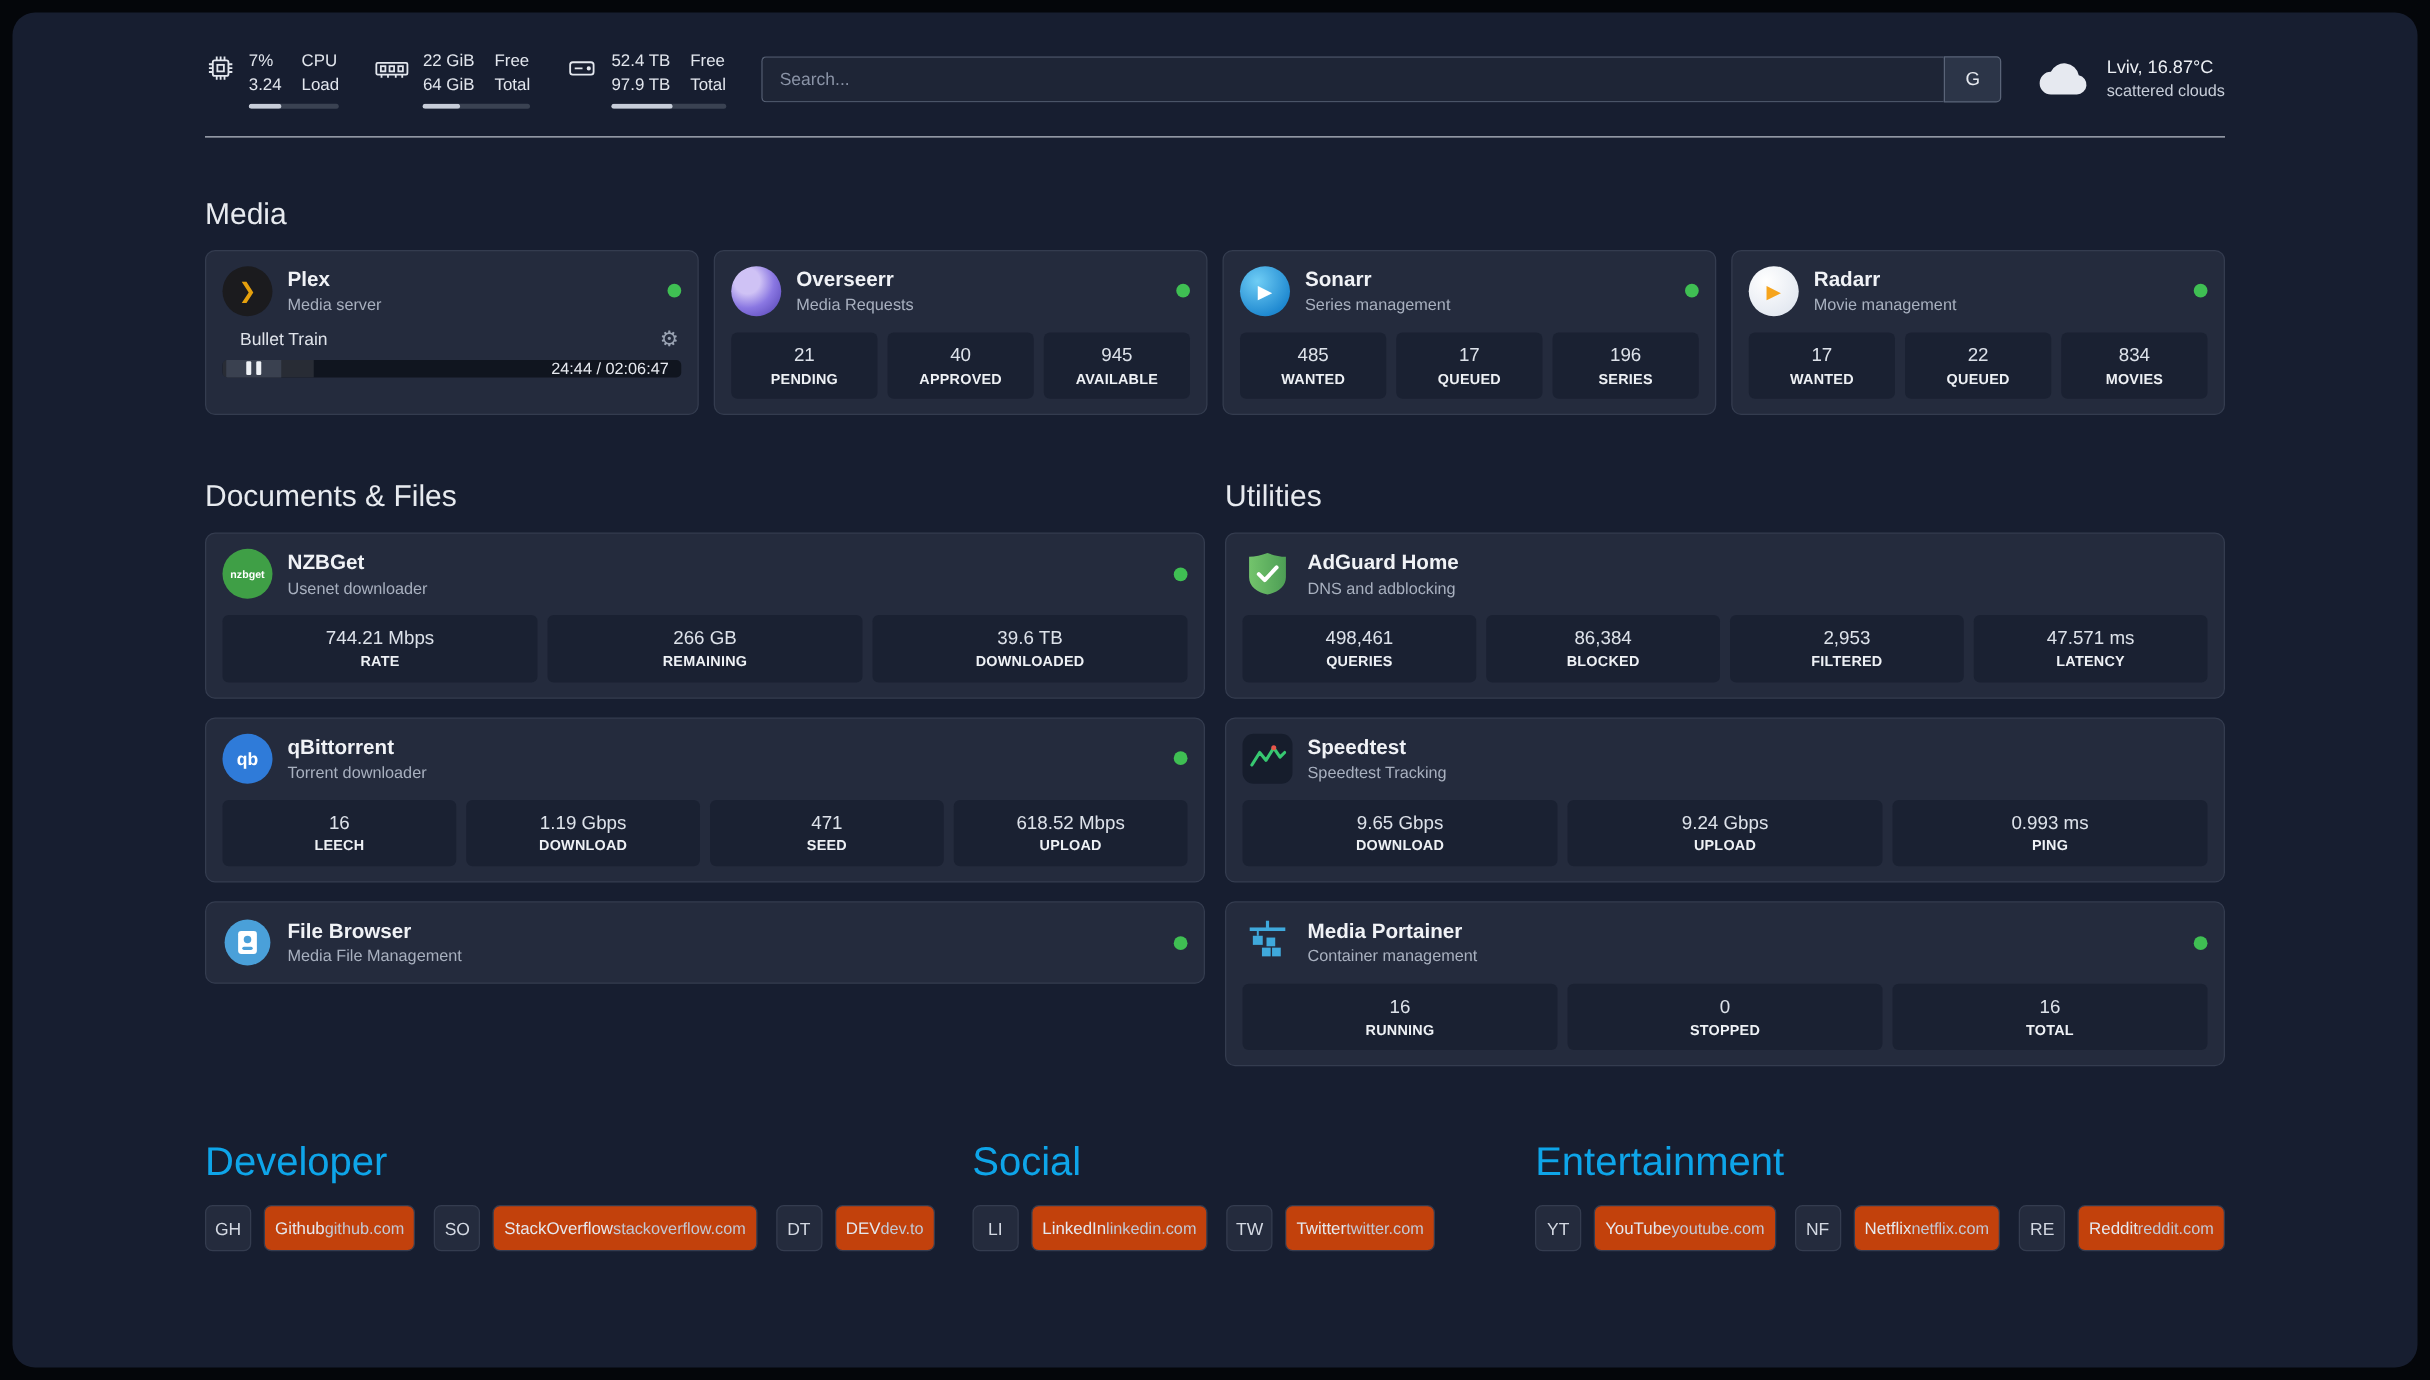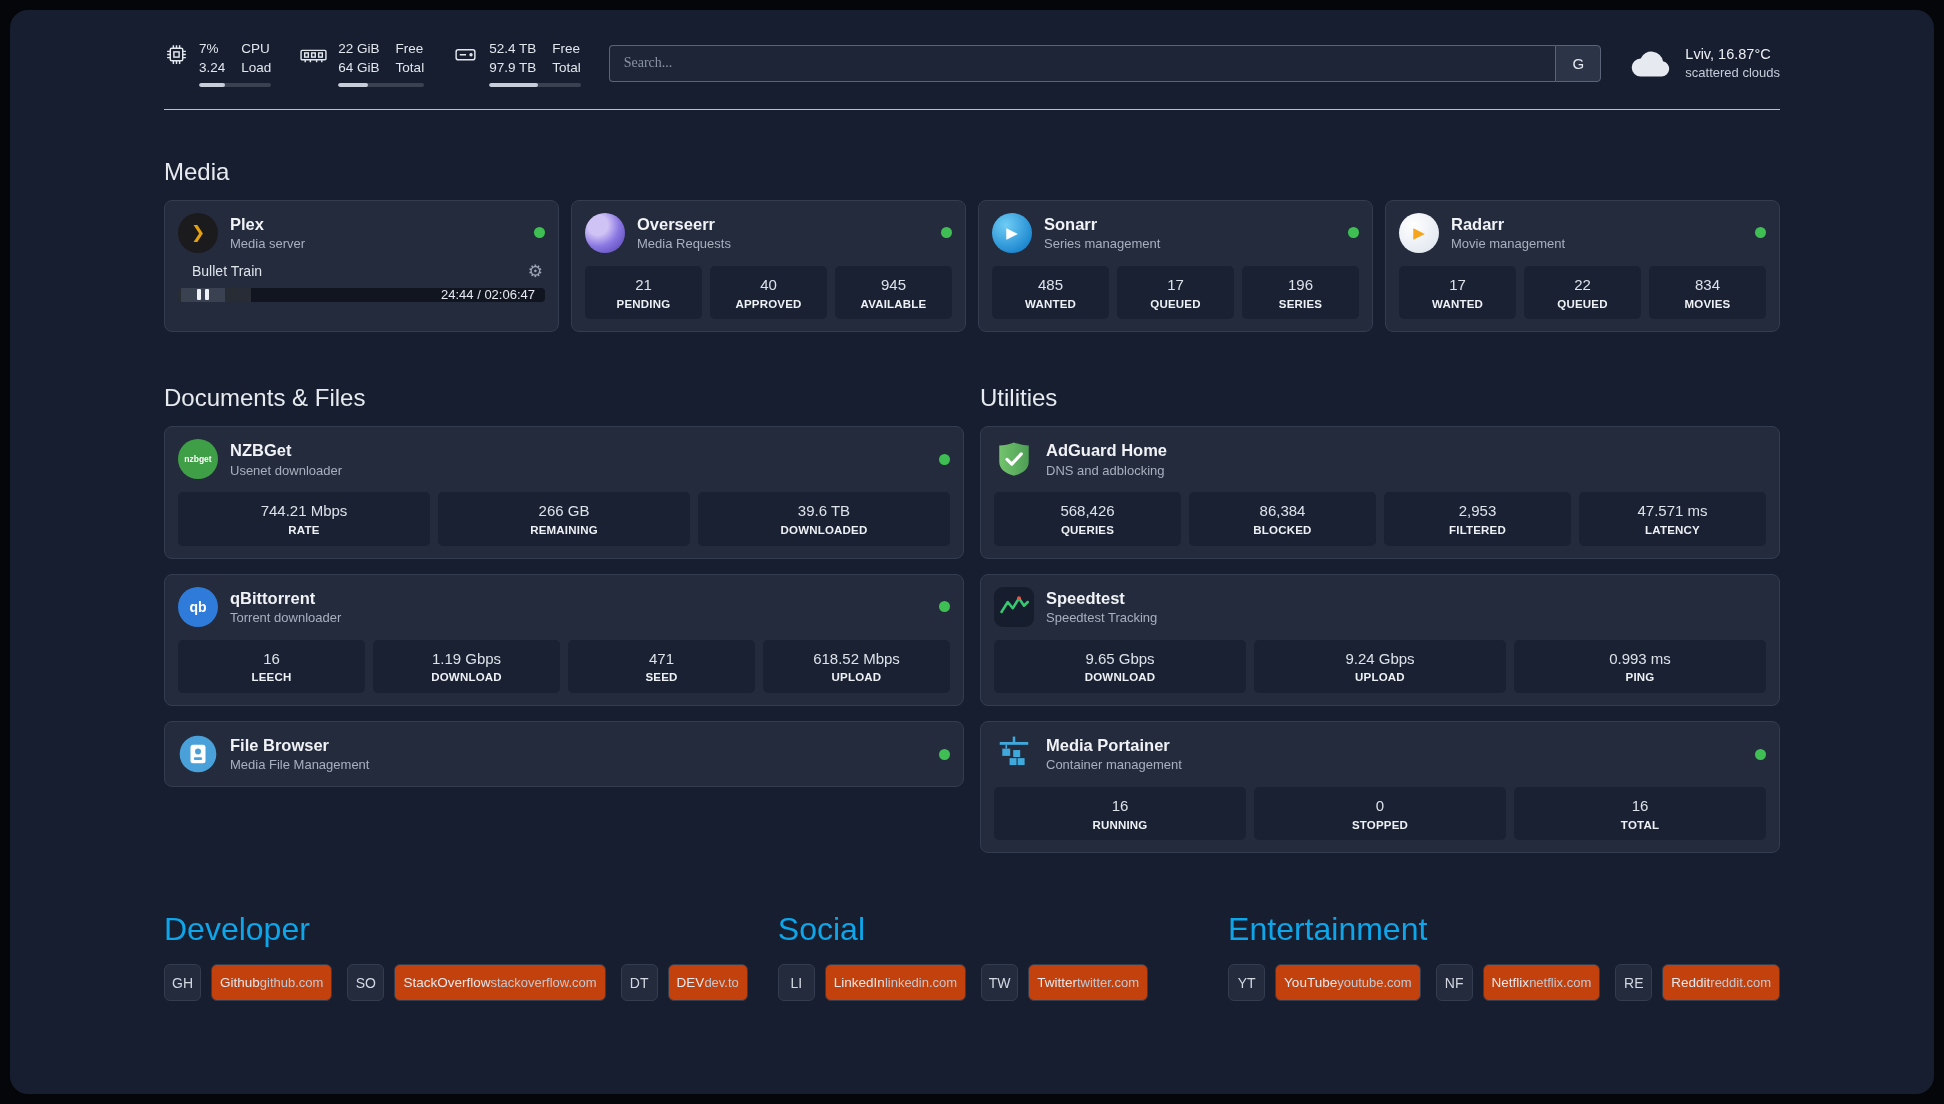--- a/index.html
+++ b/index.html
@@ -25,21 +25,21 @@
   .hw-col { display: flex; flex-direction: column; font-size: 13.5px; color: #e2e6ed; line-height: 1.4; }
   .hw-bar { height: 4px; border-radius: 2px; background: #3a4252; margin-top: 5px; overflow: hidden; }
   .hw-fill { height: 100%; background: #c7cdd9; border-radius: 2px; }
 
   .searchbar { flex: 1; display: flex; height: 37px; }
   .search-input {
     flex: 1; height: 100%;
     background: #1e2536; border: 1px solid #5a6478; border-right: none;
     border-radius: 4px 0 0 4px; outline: none;
     color: #f9a8d4; font-size: 14px; padding: 0 14px;
-    font-family: Liberation Serif, serif;
+    font-family: Liberation Sans, sans-serif;
   }
   .search-input::placeholder { color: #8a93a6; }
   .search-btn {
     width: 46px; height: 100%;
     background: #2c3548; border: 1px solid #5a6478;
     border-radius: 0 4px 4px 0;
     display: flex; align-items: center; justify-content: center;
     color: #e6e9ef; font-size: 15px; cursor: pointer;
   }
   .weather { display: flex; align-items: flex-end; gap: 12px; }
@@ -449,21 +449,21 @@
                   <path d="M7.6 12.2l3 3 6-6.4" stroke="#ffffff" stroke-width="2" fill="none" stroke-linecap="round" stroke-linejoin="round"></path>
                 </svg>
               </div>
               <div class="app-names">
                 <span class="app-name">AdGuard Home</span>
                 <span class="app-sub">DNS and adblocking</span>
               </div>
             </div>
             <div class="stats-row">
               <div class="stat">
-                <div class="stat-value">568,426</div>
+                <div class="stat-value">498,461</div>
                 <div class="stat-label">QUERIES</div>
               </div>
               <div class="stat">
                 <div class="stat-value">86,384</div>
                 <div class="stat-label">BLOCKED</div>
               </div>
               <div class="stat">
                 <div class="stat-value">2,953</div>
                 <div class="stat-label">FILTERED</div>
               </div>

